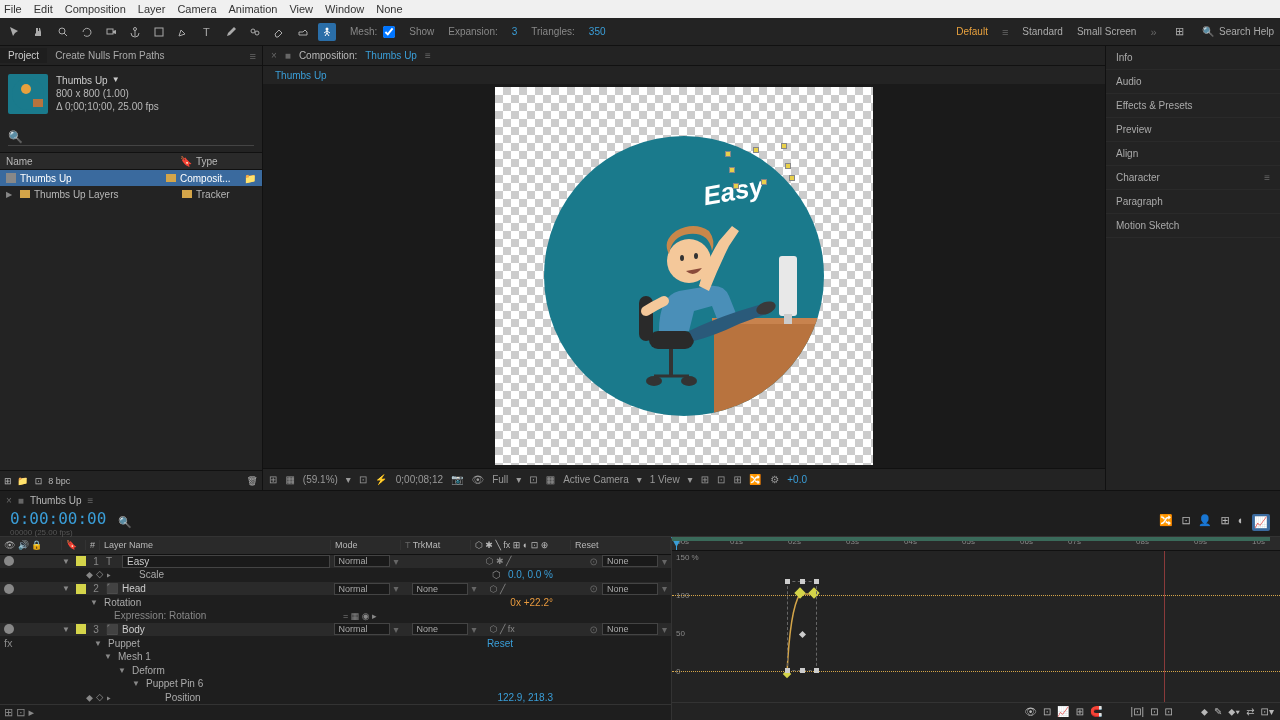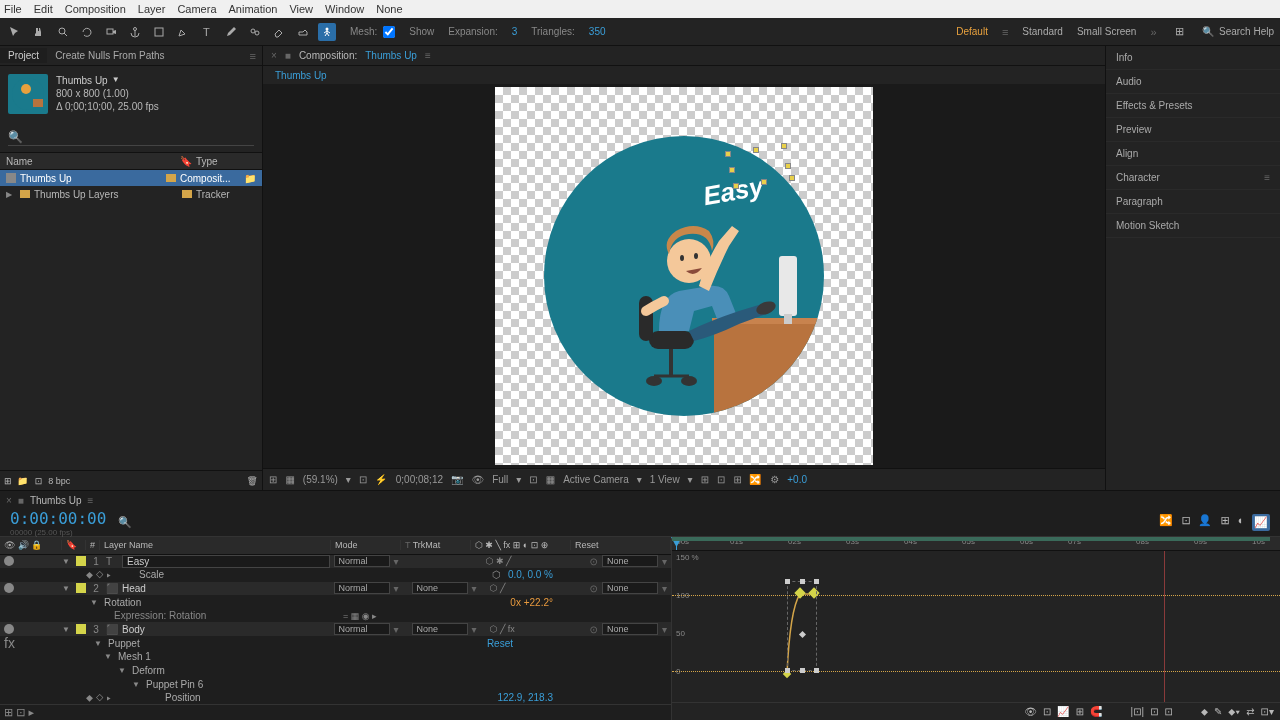--- a/index.html
+++ b/index.html
@@ -451,21 +451,21 @@
         <span class="mode-drop">Normal</span>
           <span style="width:14px;color:#666">▾</span>
         <span class="mode-drop">None</span>
           <span style="width:14px;color:#666">▾</span>
         <span style="width:96px;color:#888;font-size:9px">⬡ ╱ fx</span>
         <span style="color:#666">⊙</span>
         <span class="mode-drop">None</span>
           <span style="color:#666">▾</span>
       </div>
       <div class="tl-row">
-        <span style="width:14px;color:#888;font-size:14px">fx</span>
+        <span style="width:14px;color:#888;font-size:11px">fx</span>
           <span style="width:68px"></span>
           <span class="twirl">▼</span>
         <span style="color:#aaa">Puppet</span>
         <span style="margin-left:auto;width:214px"></span>
         <span class="prop-val">Reset</span>
         <span style="width:150px"></span>
       </div>
       <div class="tl-row">
         <span style="width:96px"></span>
           <span class="twirl">▼</span>

